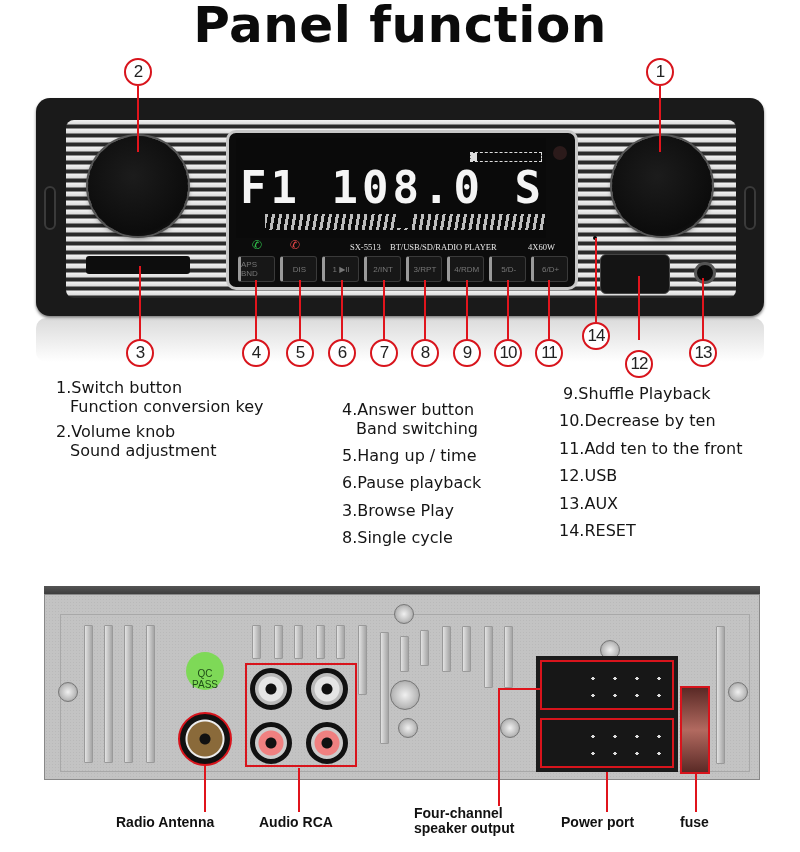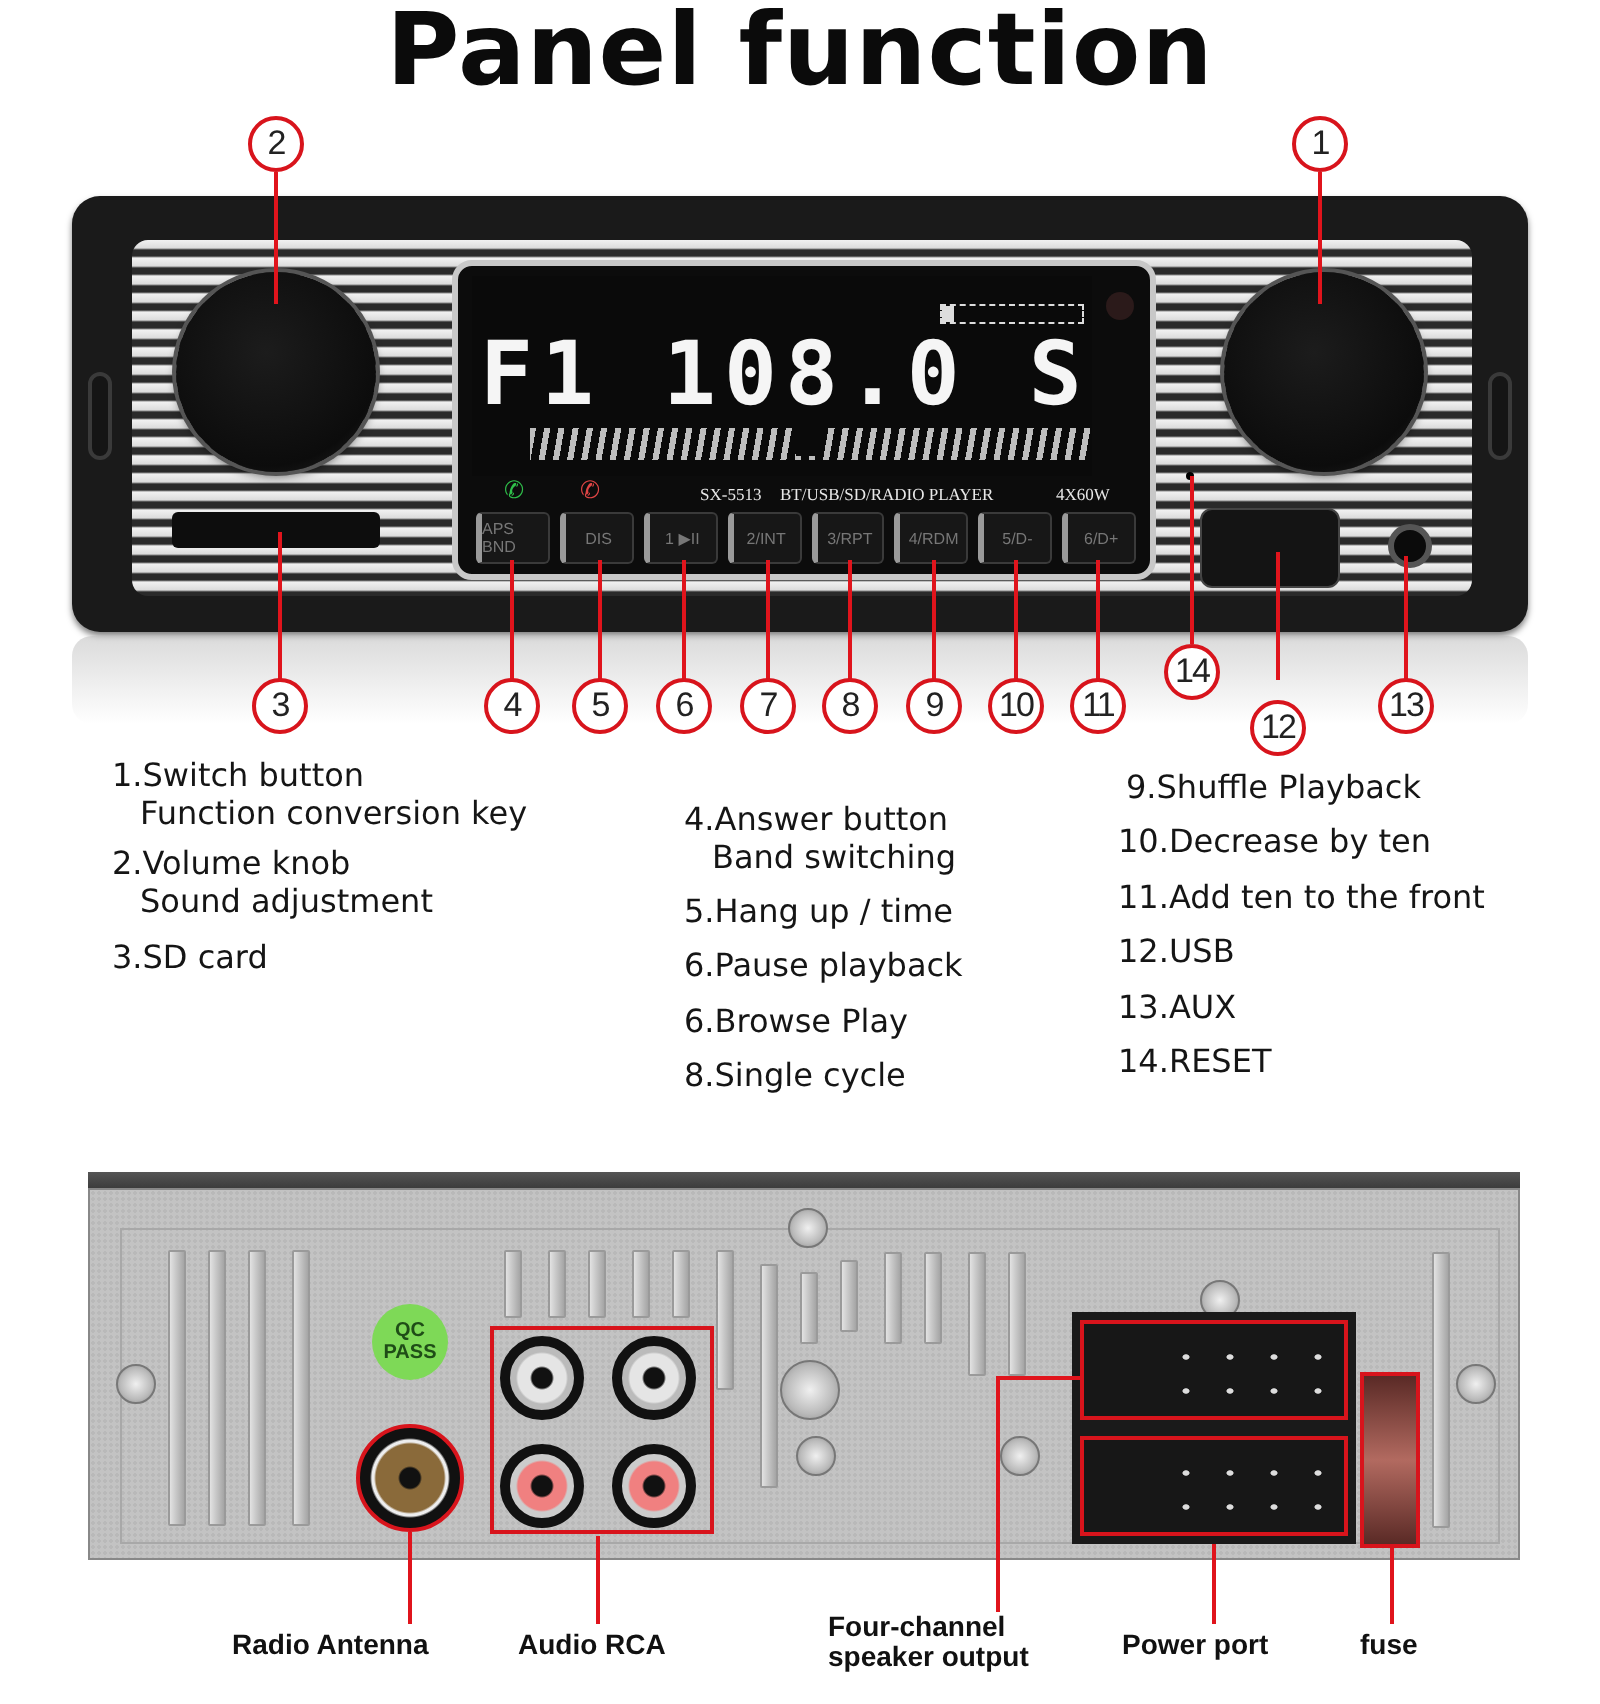--- a/index.html
+++ b/index.html
@@ -39,21 +39,21 @@
   
   .desc { font-size: 16px; line-height: 19px; color: #151515; white-space: nowrap; }
   .desc .sub { padding-left: 14px; }
 
   
   .rear-top { left: 44px; top: 586px; width: 716px; height: 14px; background: linear-gradient(#555, #2a2a2a); }
   .rear { left: 44px; top: 594px; width: 716px; height: 186px; background: #c3c3c3; border: 1px solid #888; background-image: radial-gradient(rgba(0,0,0,.05) 1px, transparent 1px); background-size: 3px 3px; }
   .rear-inner { left: 60px; top: 614px; width: 690px; height: 158px; border: 1px solid #a8a8a8; }
   .fin { width: 9px; background: linear-gradient(90deg, #e2e2e2, #a5a5a5); border: 1px solid #9a9a9a; border-radius: 1px; }
   .screw { width: 20px; height: 20px; border-radius: 50%; background: radial-gradient(circle, #f0f0f0 0%, #bbb 60%, #888 100%); border: 1px solid #777; }
-  .qc { left: 186px; top: 652px; width: 38px; height: 38px; border-radius: 50%; background: #7ed957; color: #1f4d17; font-size: 10px; font-weight: bold; display: flex; flex-direction: column; align-items: center; justify-content: center; line-height: 11px; font-family: "Liberation Sans", sans-serif; }
+  .qc { left: 186px; top: 652px; width: 38px; height: 38px; border-radius: 50%; background: #7ed957; color: #1f4d17; font-size: 10px; font-weight: normal; display: flex; flex-direction: column; align-items: center; justify-content: flex-end; line-height: 11px; font-family: "Liberation Sans", sans-serif; }
   .antenna { left: 178px; top: 712px; width: 54px; height: 54px; border-radius: 50%; background: radial-gradient(circle, #111 0 5px, #8a6a3a 6px 17px, #eee 18px 19px, #111 20px); border: 2px solid #d8141c; }
   .rca-box { left: 245px; top: 663px; width: 112px; height: 104px; border: 2px solid #d8141c; }
   .rca { width: 42px; height: 42px; border-radius: 50%; border: 5px solid #111; }
   .rca.white { background: radial-gradient(circle, #111 0 5px, #e5e5e5 6px 12px, #bbb 13px); }
   .rca.red { background: radial-gradient(circle, #111 0 5px, #f08080 6px 12px, #ccc 13px); }
   .iso-outer { left: 536px; top: 656px; width: 142px; height: 116px; background: #1a1a1a; }
   .iso { width: 134px; height: 50px; border: 2px solid #d8141c; background: #171717; }
   .pins { position: absolute; left: 40px; top: 8px; width: 86px; height: 34px; background-image: radial-gradient(#ddd 1.5px, transparent 2px); background-size: 22px 17px; }
   .fuse { left: 680px; top: 686px; width: 30px; height: 88px; border: 2px solid #d8141c; background: linear-gradient(#5a2a26, #b26a60 50%, #5a2a26); }
   .rear-label { font-size: 14px; font-weight: bold; color: #111; white-space: nowrap; font-family: "Liberation Sans", sans-serif; text-align: center; line-height: 15px; }
@@ -132,32 +132,31 @@
 <div class="abs num" style="left:689px;top:339px;">13</div>
 <div class="abs num" style="left:582px;top:322px;">14</div>
 
 <div class="abs desc" style="left:56px;top:378px;">
   <div>1.Switch button</div>
   <div class="sub">Function conversion key</div>
   <div style="height:6px"></div>
   <div>2.Volume knob</div>
   <div class="sub">Sound adjustment</div>
   <div style="height:9px"></div>
-  <div>3.SD card</div>
 </div>
 
 <div class="abs desc" style="left:342px;top:400px;">
   <div>4.Answer button</div>
   <div class="sub" style="padding-left:14px;">Band switching</div>
   <div style="height:8px"></div>
   <div>5.Hang up / time</div>
   <div style="height:8px"></div>
   <div>6.Pause playback</div>
   <div style="height:9px"></div>
-  <div>6.Browse Play</div>
+  <div>3.Browse Play</div>
   <div style="height:8px"></div>
   <div>8.Single cycle</div>
 </div>
 
 <div class="abs desc" style="left:559px;top:380px;line-height:27.4px;">
   <div style="padding-left:4px;">9.Shuffle Playback</div>
   <div>10.Decrease by ten</div>
   <div>11.Add ten to the front</div>
   <div>12.USB</div>
   <div>13.AUX</div>

